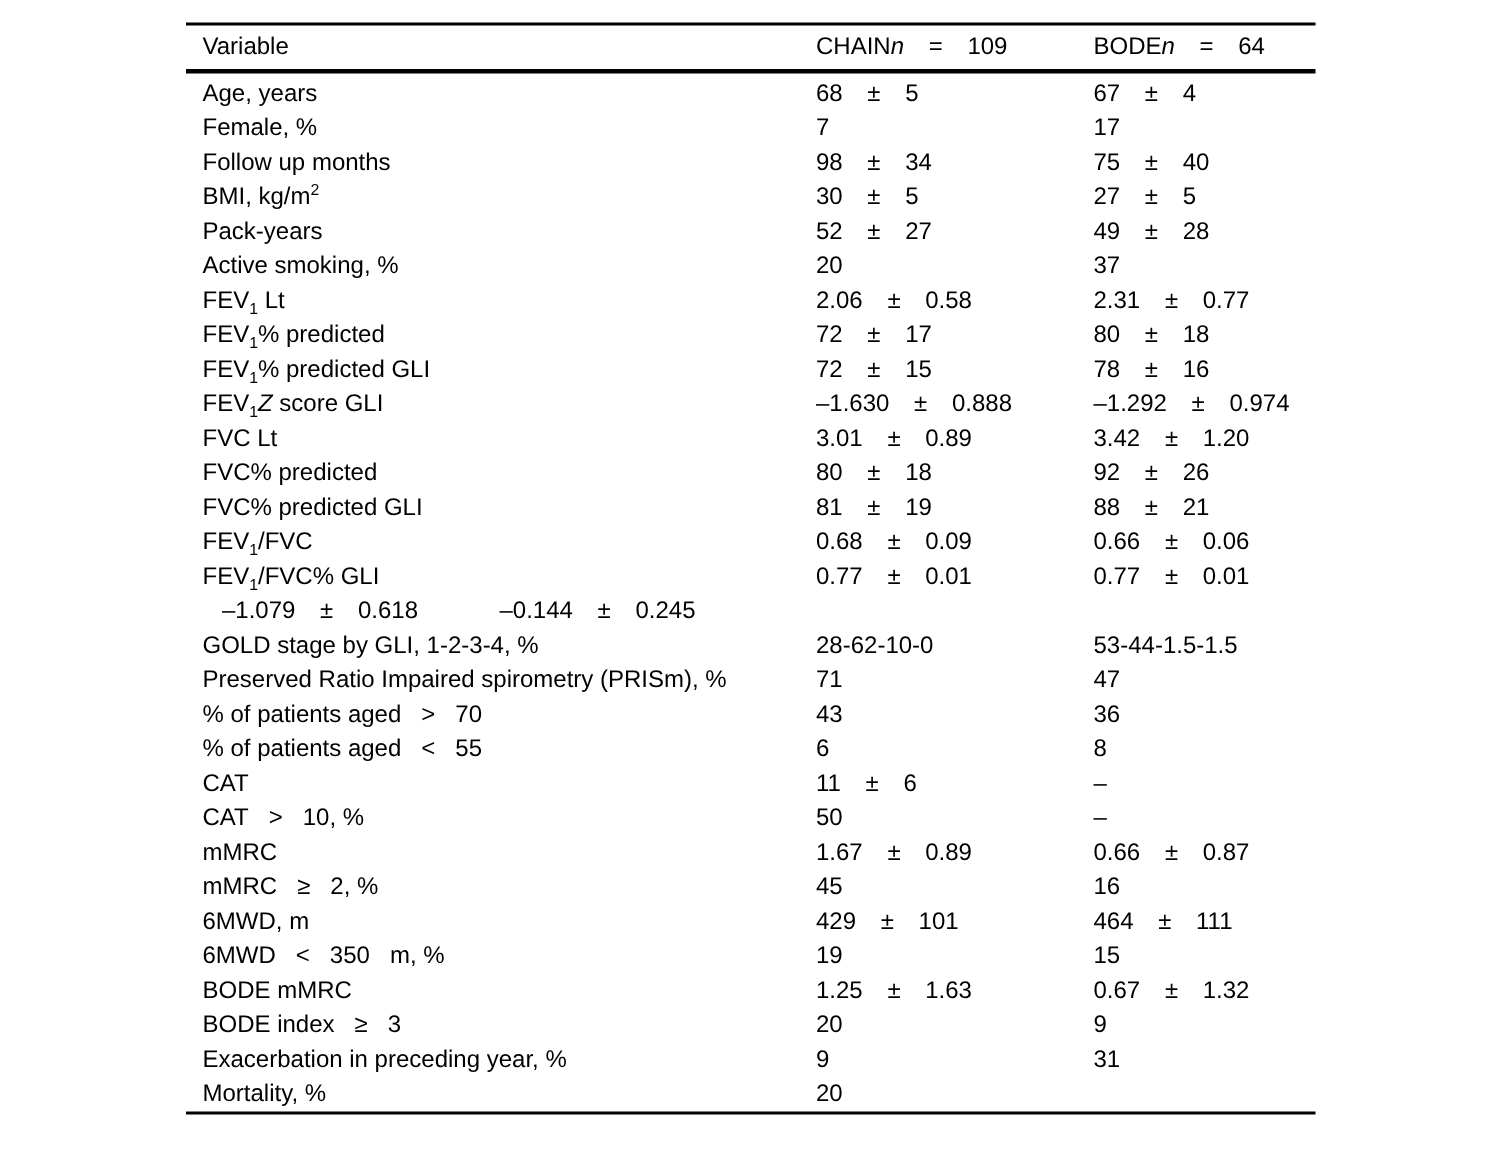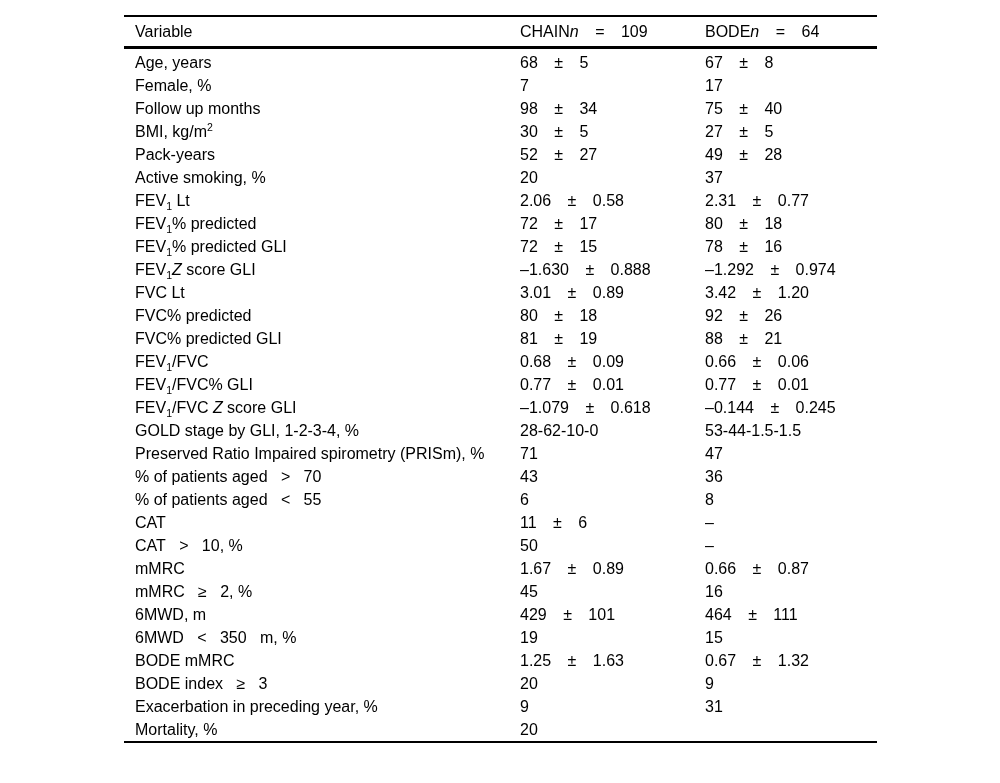--- a/index.html
+++ b/index.html
@@ -48,20 +48,21 @@
     flex: 0 0 auto;
     overflow: visible;
   }
   .td-label {
     width: 385px;
     padding-left: 11px;
   }
   .td-chain {
     width: 185px;
     word-spacing: 12px;
+    margin-left: 24px;
   }
   .td-bode {
     width: 172px;
     word-spacing: 12px;
   }
   .td-label sub {
     font-size: 0.66em;
     line-height: 0;
   }
   .td-label sup {
@@ -86,21 +87,21 @@
       <div class="td td-chain">CHAIN<i>n</i> = 109</div>
       <div class="td td-bode">BODE<i>n</i> = 64</div>
     </div>
 
     <div class="rule rule-header"></div>
 
     <div class="tbody">
   <div class="tr">
     <div class="td td-label">Age, years</div>
     <div class="td td-chain">68 ± 5</div>
-    <div class="td td-bode">67 ± 8</div>
+    <div class="td td-bode">67 ± 4</div>
   </div>
 
   <div class="tr">
     <div class="td td-label">Female, %</div>
     <div class="td td-chain">7</div>
     <div class="td td-bode">17</div>
   </div>
 
   <div class="tr">
     <div class="td td-label">Follow up months</div>
@@ -174,21 +175,20 @@
     <div class="td td-bode">0.66 ± 0.06</div>
   </div>
 
   <div class="tr">
     <div class="td td-label">FEV<sub>1</sub>/FVC% GLI</div>
     <div class="td td-chain">0.77 ± 0.01</div>
     <div class="td td-bode">0.77 ± 0.01</div>
   </div>
 
   <div class="tr">
-    <div class="td td-label">FEV<sub>1</sub>/FVC <i>Z</i> score GLI</div>
     <div class="td td-chain">–1.079 ± 0.618</div>
     <div class="td td-bode">–0.144 ± 0.245</div>
   </div>
 
   <div class="tr">
     <div class="td td-label">GOLD stage by GLI, 1-2-3-4, %</div>
     <div class="td td-chain">28-62-10-0</div>
     <div class="td td-bode">53-44-1.5-1.5</div>
   </div>
 

